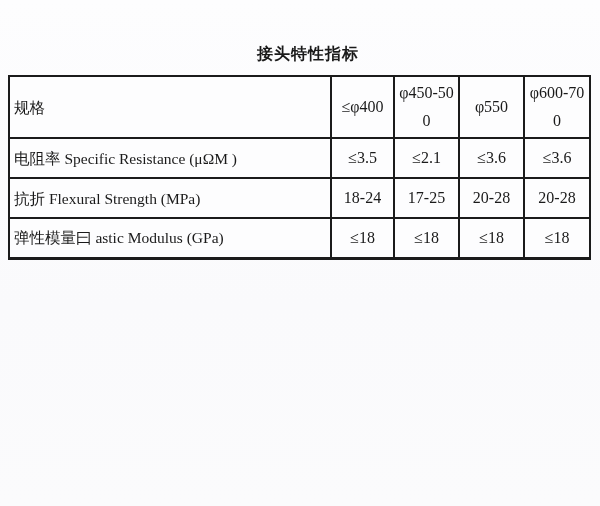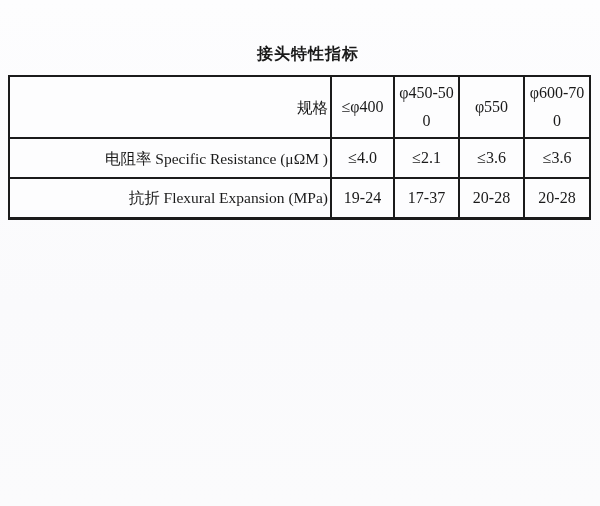--- a/index.html
+++ b/index.html
@@ -40,21 +40,21 @@
   td {
     border: 2px solid #1b1b1b;
     vertical-align: middle;
     overflow: hidden;
   }
   td.label {
     padding: 2px 2px 2px 4px;
     font-size: 15.5px;
     line-height: 29px;
     white-space: pre-line;
-    text-align: right;
+    text-align: left;
   }
   td.val {
     text-align: center;
     font-size: 16px;
     line-height: 28px;
     white-space: pre-line;
     padding: 1px 0;
   }
   tr.h-head td { height: 62px; }
   tr.h-s td    { height: 40px; }
@@ -82,33 +82,40 @@
       <td class="val">≤φ400</td>
       <td class="val">φ450-50
 0</td>
       <td class="val">φ550</td>
       <td class="val">φ600-70
 0</td>
     </tr>
 
     <tr class="h-s">
       <td class="label">电阻率 Specific Resistance (μΩM )</td>
-      <td class="val">≤4.0</td>
+      <td class="val">≤3.5</td>
       <td class="val">≤2.1</td>
       <td class="val">≤3.6</td>
       <td class="val">≤3.6</td>
     </tr>
 
     <tr class="h-s">
-      <td class="label">抗折 Flexural Expansion (MPa)</td>
-      <td class="val">19-24</td>
-      <td class="val">17-37</td>
+      <td class="label">抗折 Flexural Strength (MPa)</td>
+      <td class="val">18-24</td>
+      <td class="val">17-25</td>
       <td class="val">20-28</td>
       <td class="val">20-28</td>
     </tr>
 
+    <tr class="h-s">
+      <td class="label">弹性模量曰 astic Modulus (GPa)</td>
+      <td class="val">≤18</td>
+      <td class="val">≤18</td>
+      <td class="val">≤18</td>
+      <td class="val">≤18</td>
+    </tr>
 
 
 
   </tbody>
     </table>
 
 </div>
 
 </body></html>

